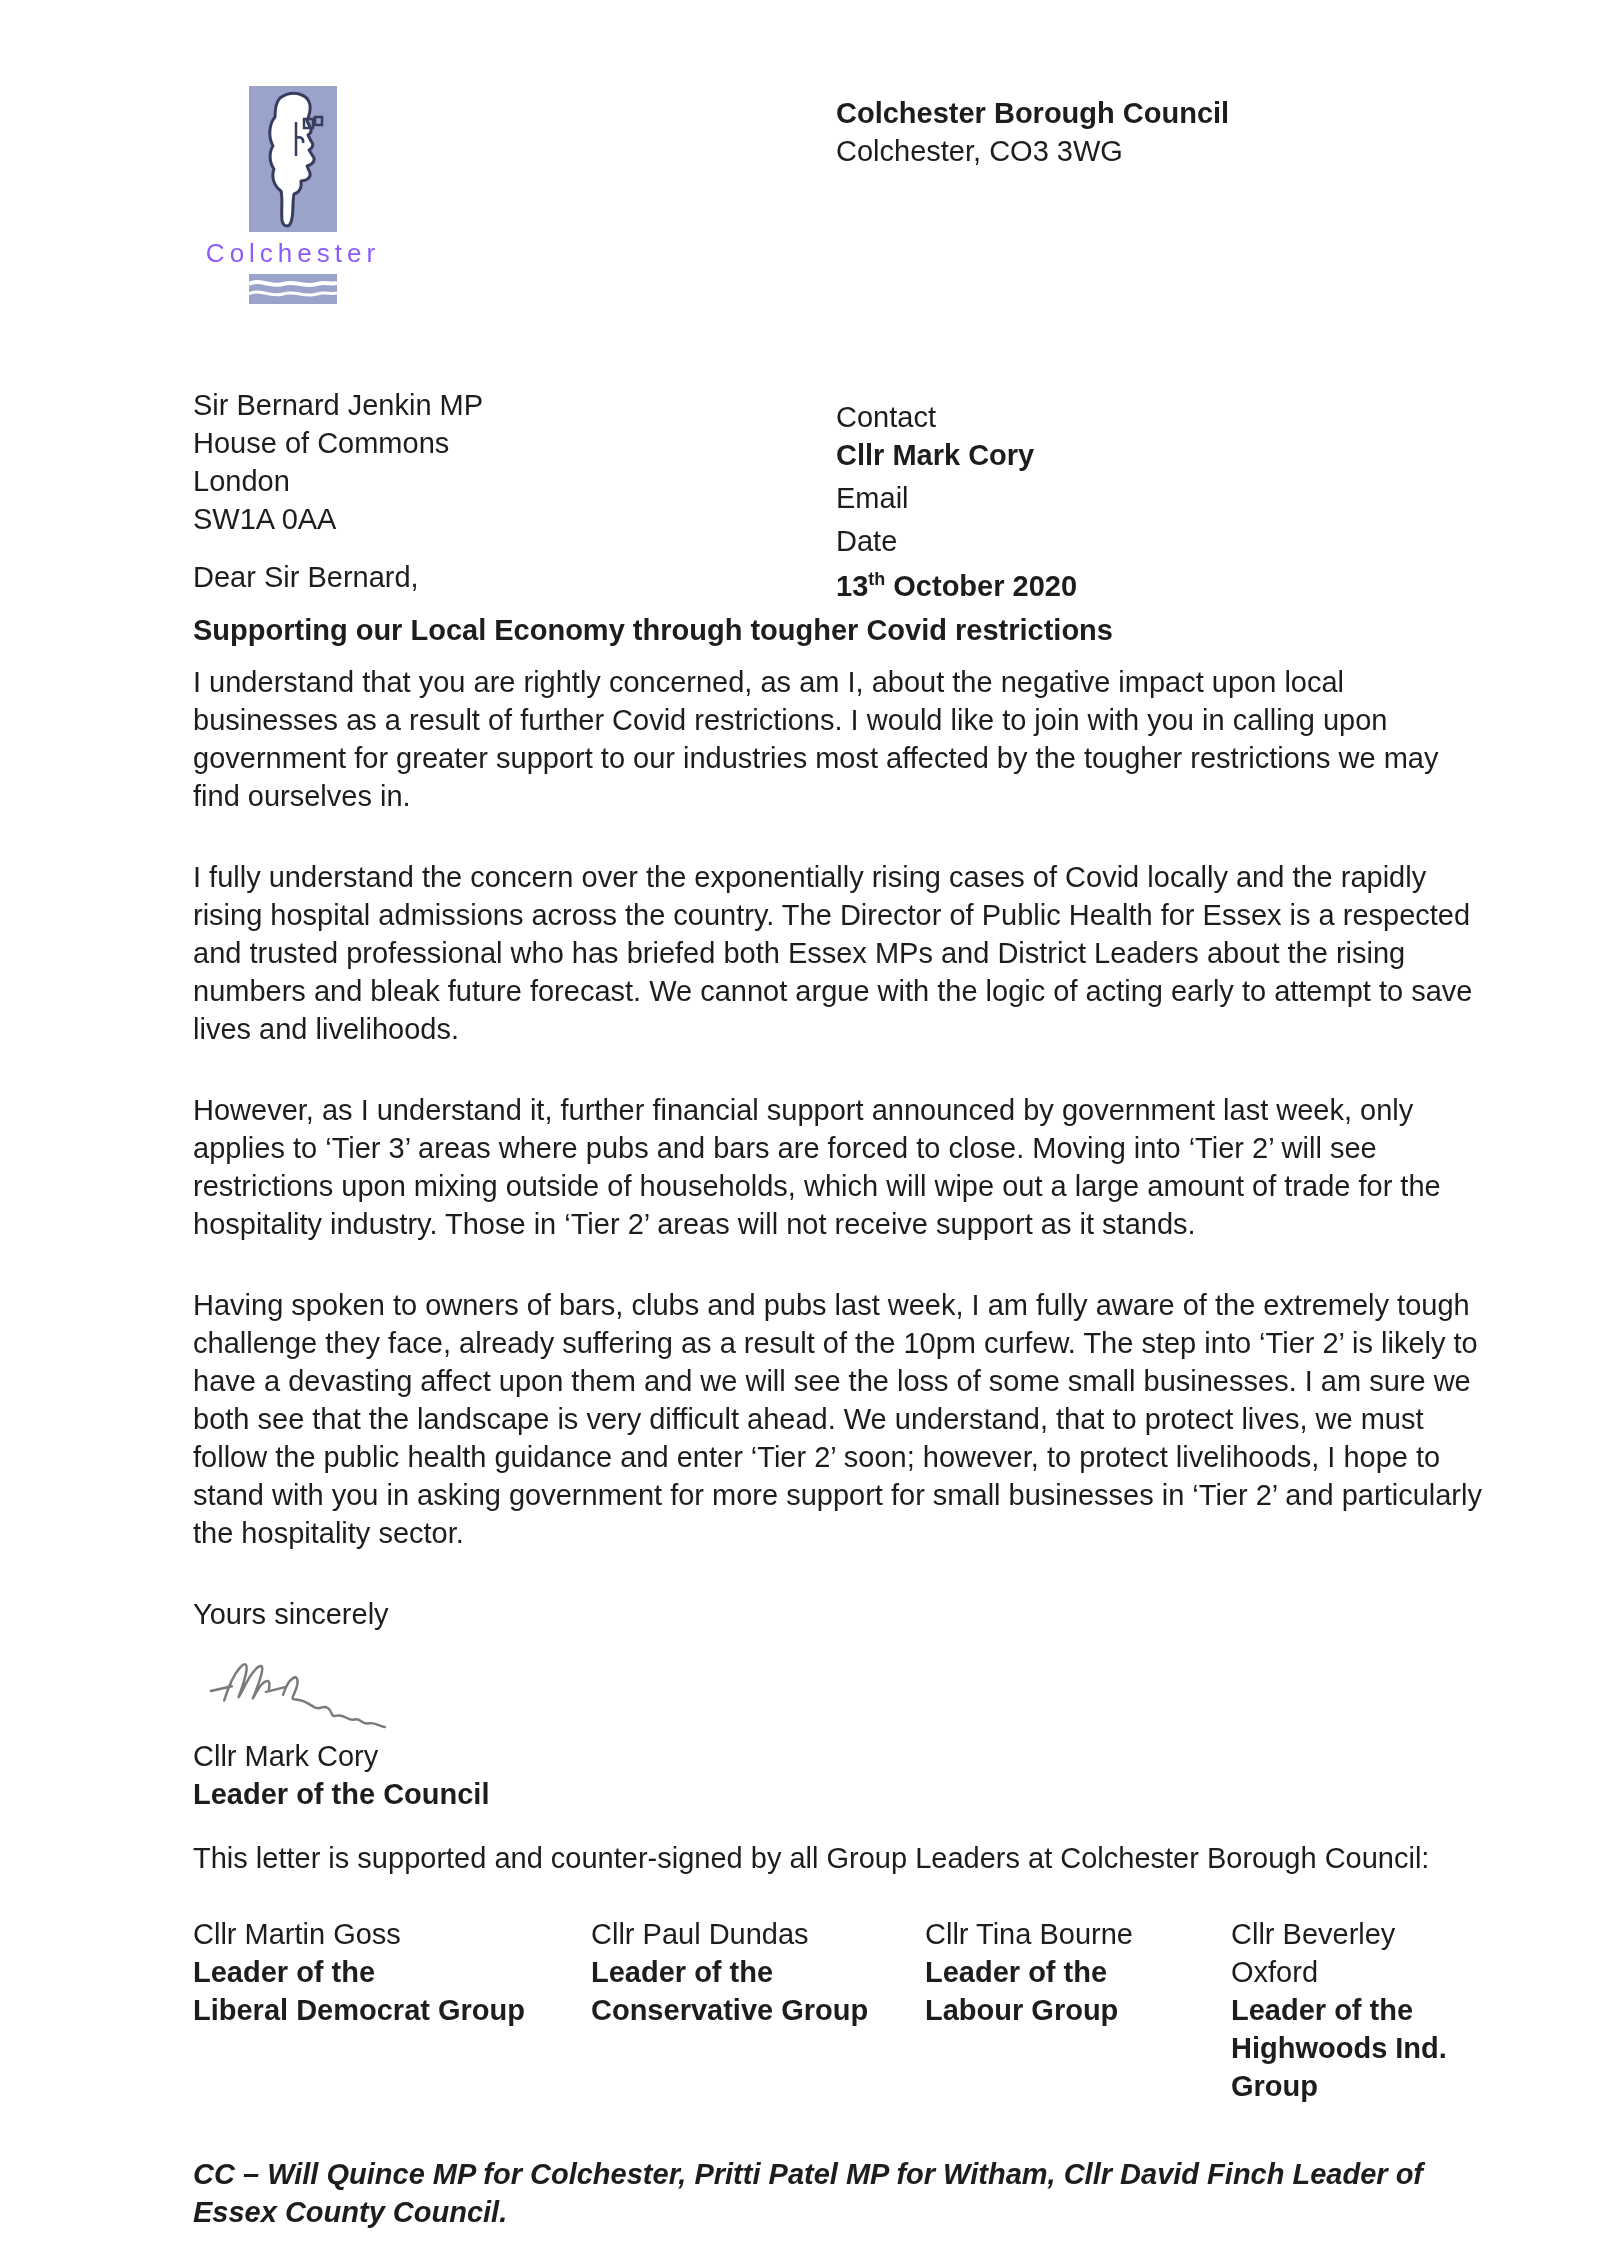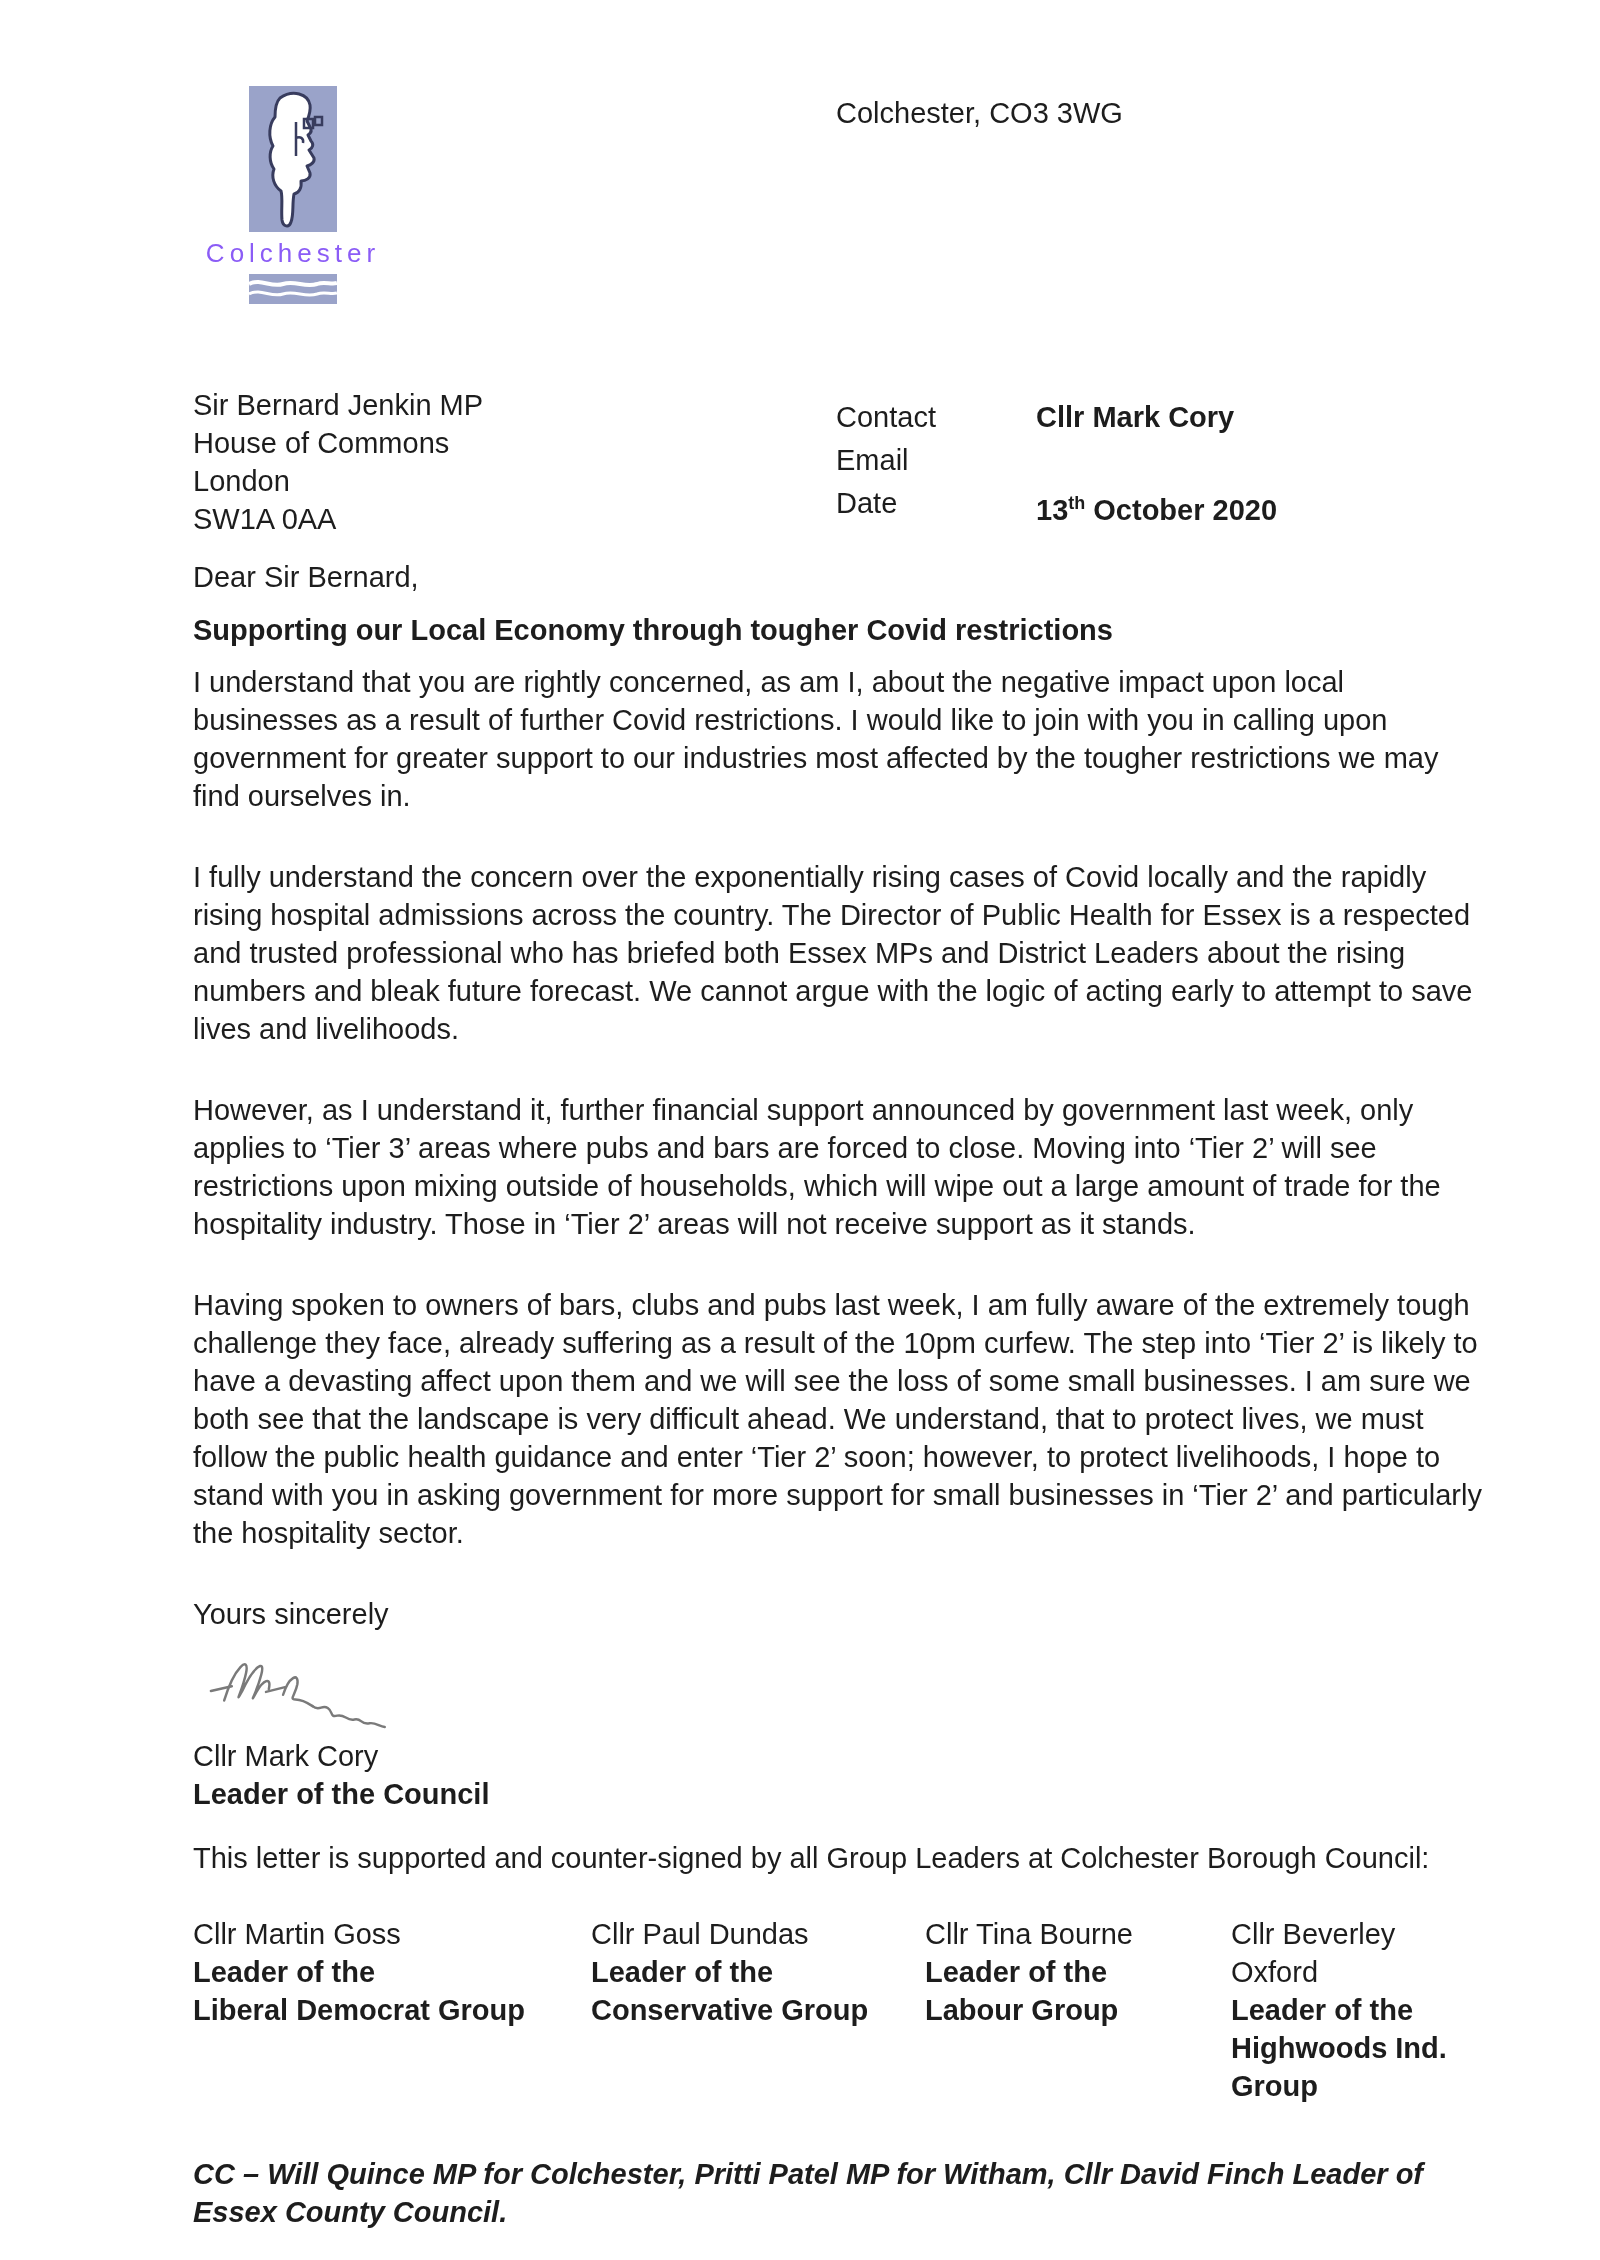--- a/index.html
+++ b/index.html
@@ -18,21 +18,21 @@
   .logo{position:absolute;left:200px;top:86px;width:186px;text-align:center;}
   .logo-emblem{width:88px;height:146px;margin:0 auto;display:block;}
   .logo-text{margin-top:6px;font-size:26px;line-height:30px;letter-spacing:5px;color:#8b5cf6;}
   .logo-wave{width:88px;height:30px;margin:6px auto 0;display:block;}
   
   .sender{position:absolute;left:836px;top:94px;}
   
   .recipient{position:absolute;left:193px;top:386px;}
   
   .meta{position:absolute;left:836px;top:398px;}
-  .meta-row{display:flex;margin-bottom:5px;}
+  .meta-row{display:flex;margin-bottom:5px;flex-direction:column;}
   .meta-label{width:200px;}
   .meta-value{font-weight:bold;}
   .sup{vertical-align:super;font-size:0.62em;font-weight:bold;}
   
   .content{position:absolute;left:193px;top:558px;width:1292px;}
   .salutation{margin:0 0 15px 0;}
   .subject{margin:0 0 14px 0;font-weight:bold;}
   .para{margin:0 0 43px 0;}
   .closing{margin:2px 0 0 0;}
   .signature{display:block;margin:14px 0 4px 16px;}
@@ -62,20 +62,21 @@
     </svg>
     <div class="logo-text">Colchester</div>
     <svg class="logo-wave" viewBox="0 0 88 30" width="88" height="30">
       <rect width="88" height="30" fill="#9aa3c9"></rect>
       <path d="M0,10 C12,4 22,14 34,10 C46,6 56,14 68,10 C76,7 82,11 88,9" stroke="#ffffff" stroke-width="4" fill="none"></path>
       <path d="M0,20 C12,14 22,24 34,20 C46,16 56,24 68,20 C76,17 82,21 88,19" stroke="#ffffff" stroke-width="3" fill="none"></path>
     </svg>
   </div>
 
   <div class="sender">
+    <div class="bold">Colchester Borough Council</div>
     <div>Colchester, CO3 3WG</div>
   </div>
 
   <div class="recipient">
     <div>Sir Bernard Jenkin MP</div>
     <div>House of Commons</div>
     <div>London</div>
     <div>SW1A 0AA</div>
   </div>
 

